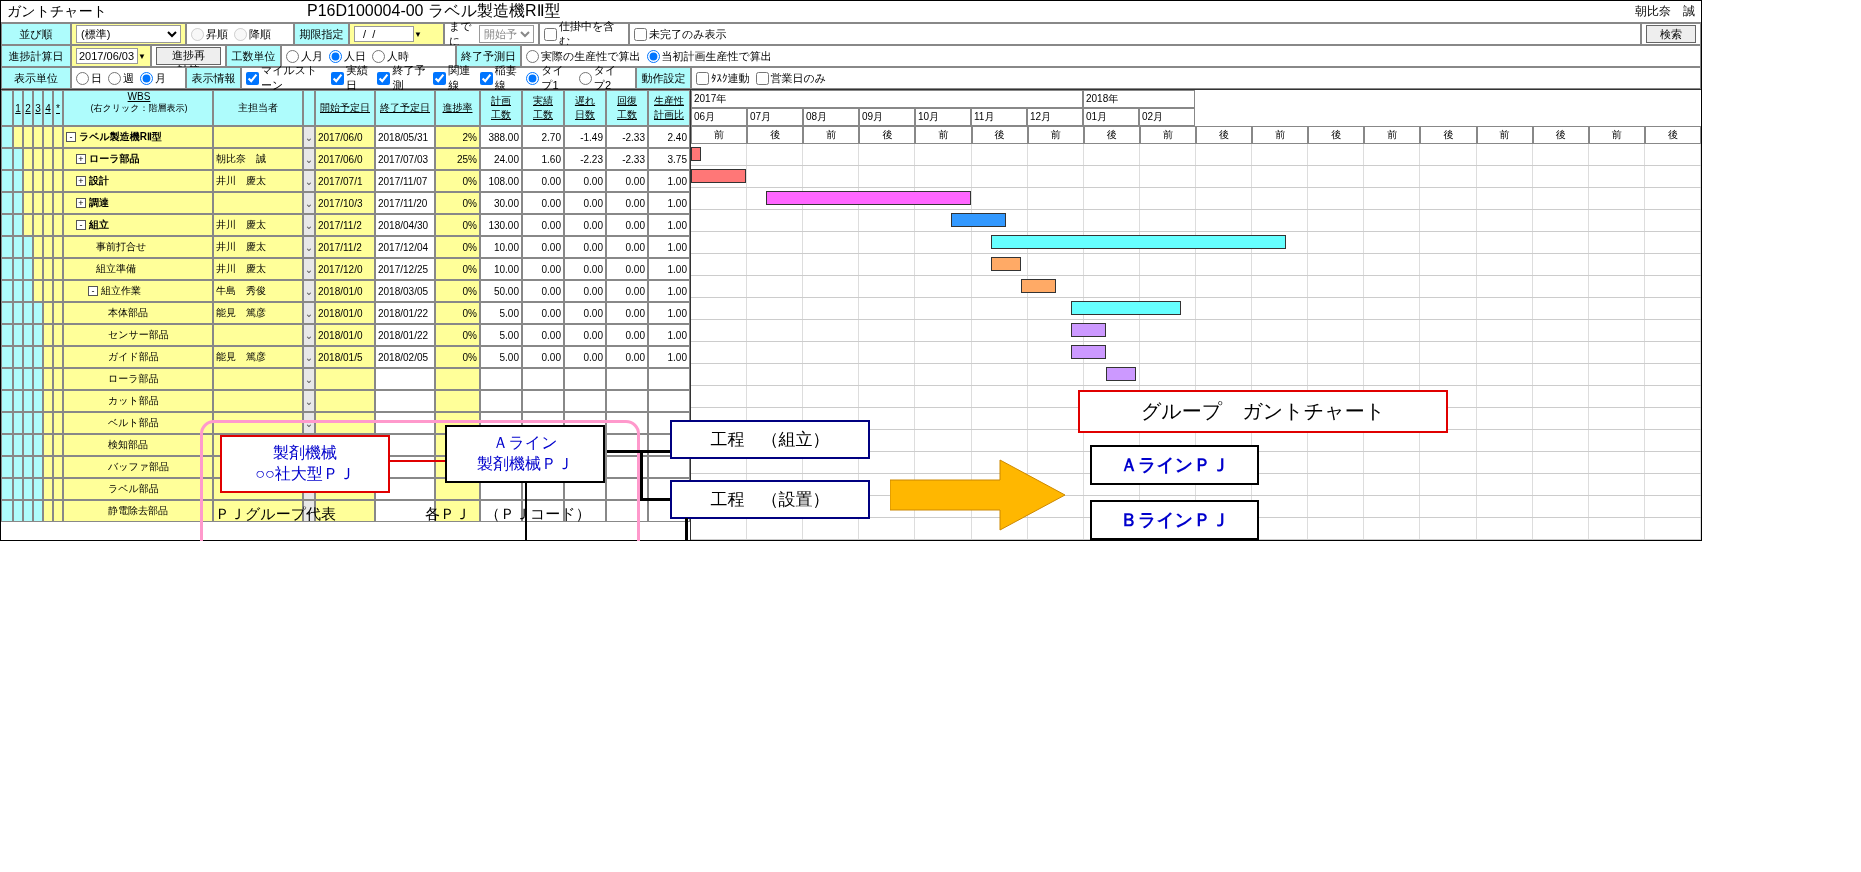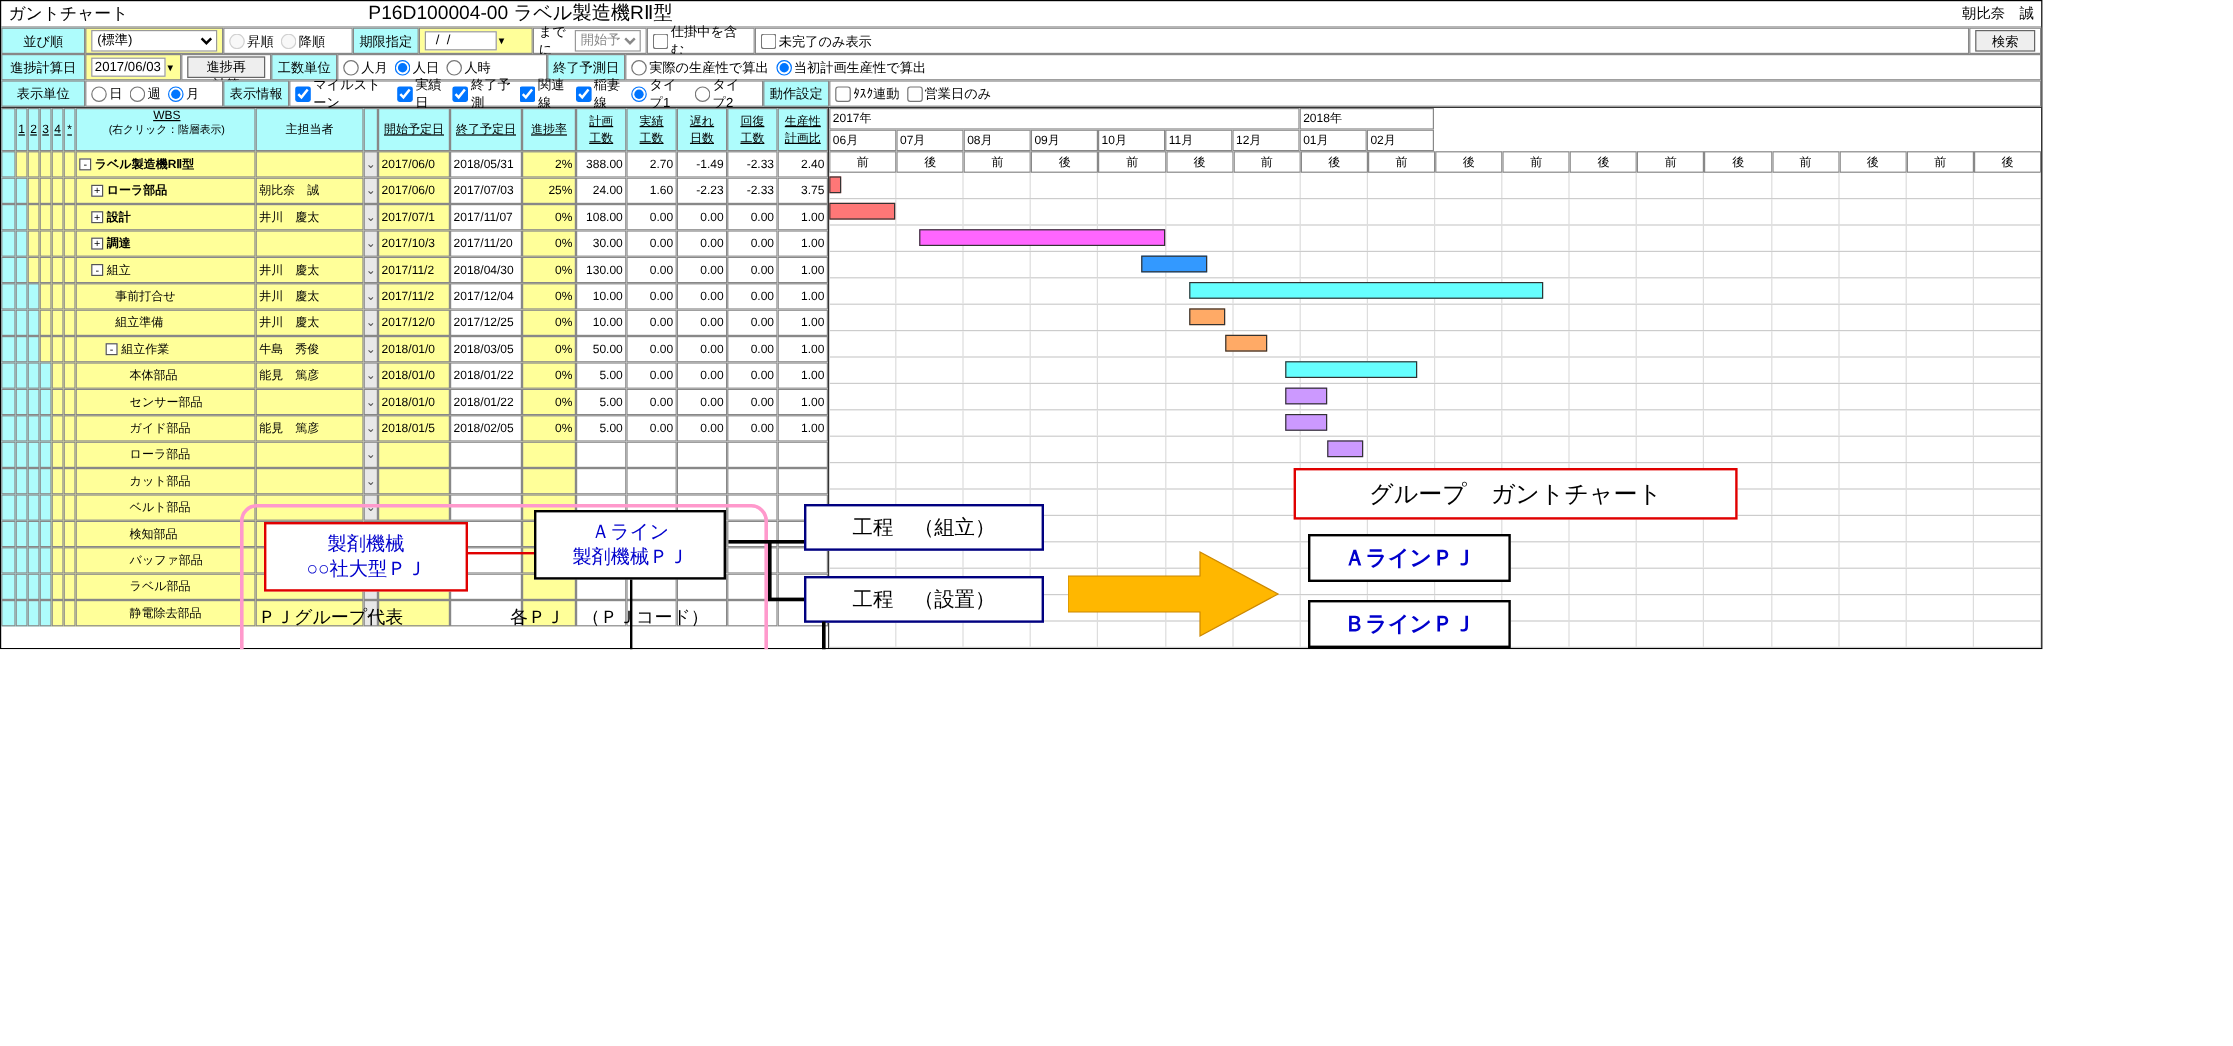--- a/index.html
+++ b/index.html
@@ -400,21 +400,21 @@
           </div>
           <div class="dr">
             <div class="dc c-ind"></div>
             <div class="dc c-lvl blank"></div>
             <div class="dc c-lvl"></div>
             <div class="dc c-lvl"></div>
             <div class="dc c-lvl"></div>
             <div class="dc c-lvl"></div>
             <div class="dc c-wbs indent1">
               <span class="tree-toggle">-</span>
-              <span style="font-weight: normal;">組立</span>
+              <span style="font-weight: bold;">組立</span>
             </div>
             <div class="dc c-tanto">井川　慶太</div>
             <div class="dc c-dd">⌄</div>
             <div class="dc c-start">2017/11/2</div>
             <div class="dc c-end">2018/04/30</div>
             <div class="dc c-prog">0%</div>
             <div class="dc c-num">130.00</div>
             <div class="dc c-num">0.00</div>
             <div class="dc c-num">0.00</div>
             <div class="dc c-num">0.00</div>

